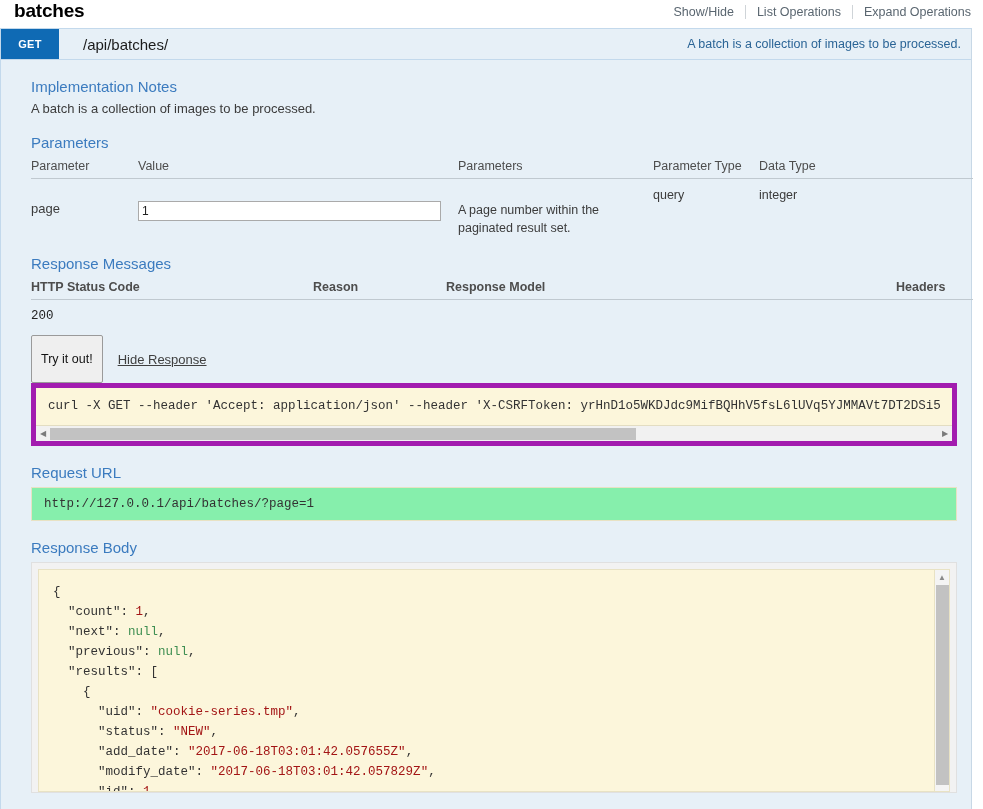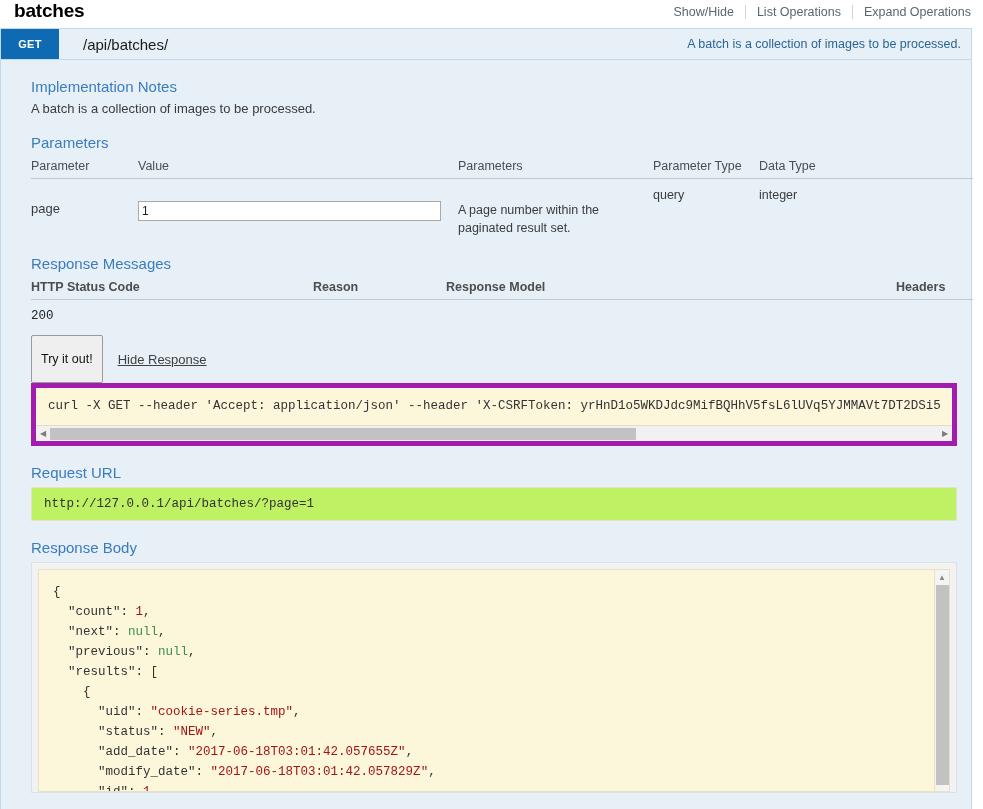--- a/index.html
+++ b/index.html
@@ -229,21 +229,21 @@
   .hs-thumb {
     position: absolute;
     left: 0; top: 2px;
     width: 66%;
     height: 12px;
     background: #c2c2c2;
   }
 
   .url-wrap {
     margin-left: 16px;
-    background: #bef264;
+    background: #86efac;
     border: 1px solid #e8e2c4;
   }
   pre.url {
     margin: 0;
     padding: 9px 12px;
     font-family: "Liberation Mono", monospace;
     font-size: 12.5px;
     color: #333;
     white-space: pre;
   }

